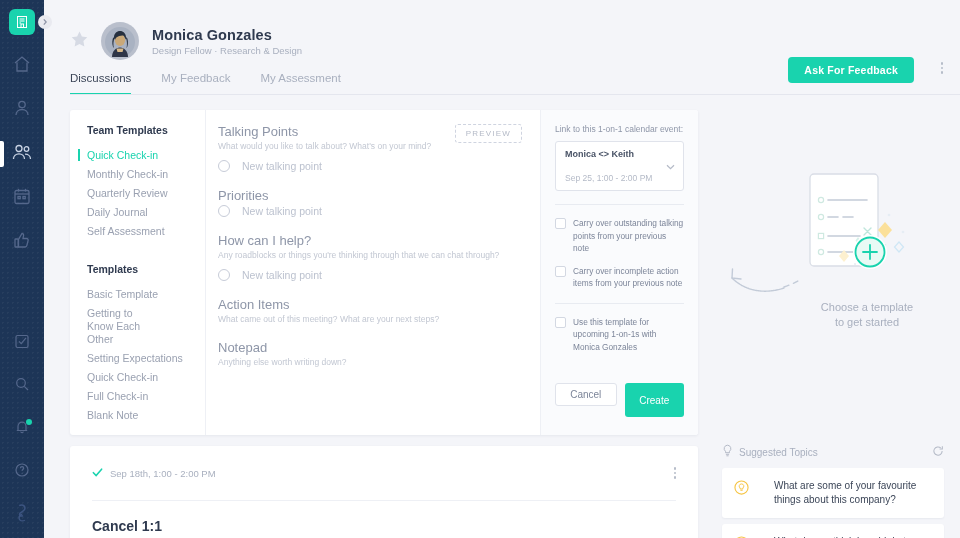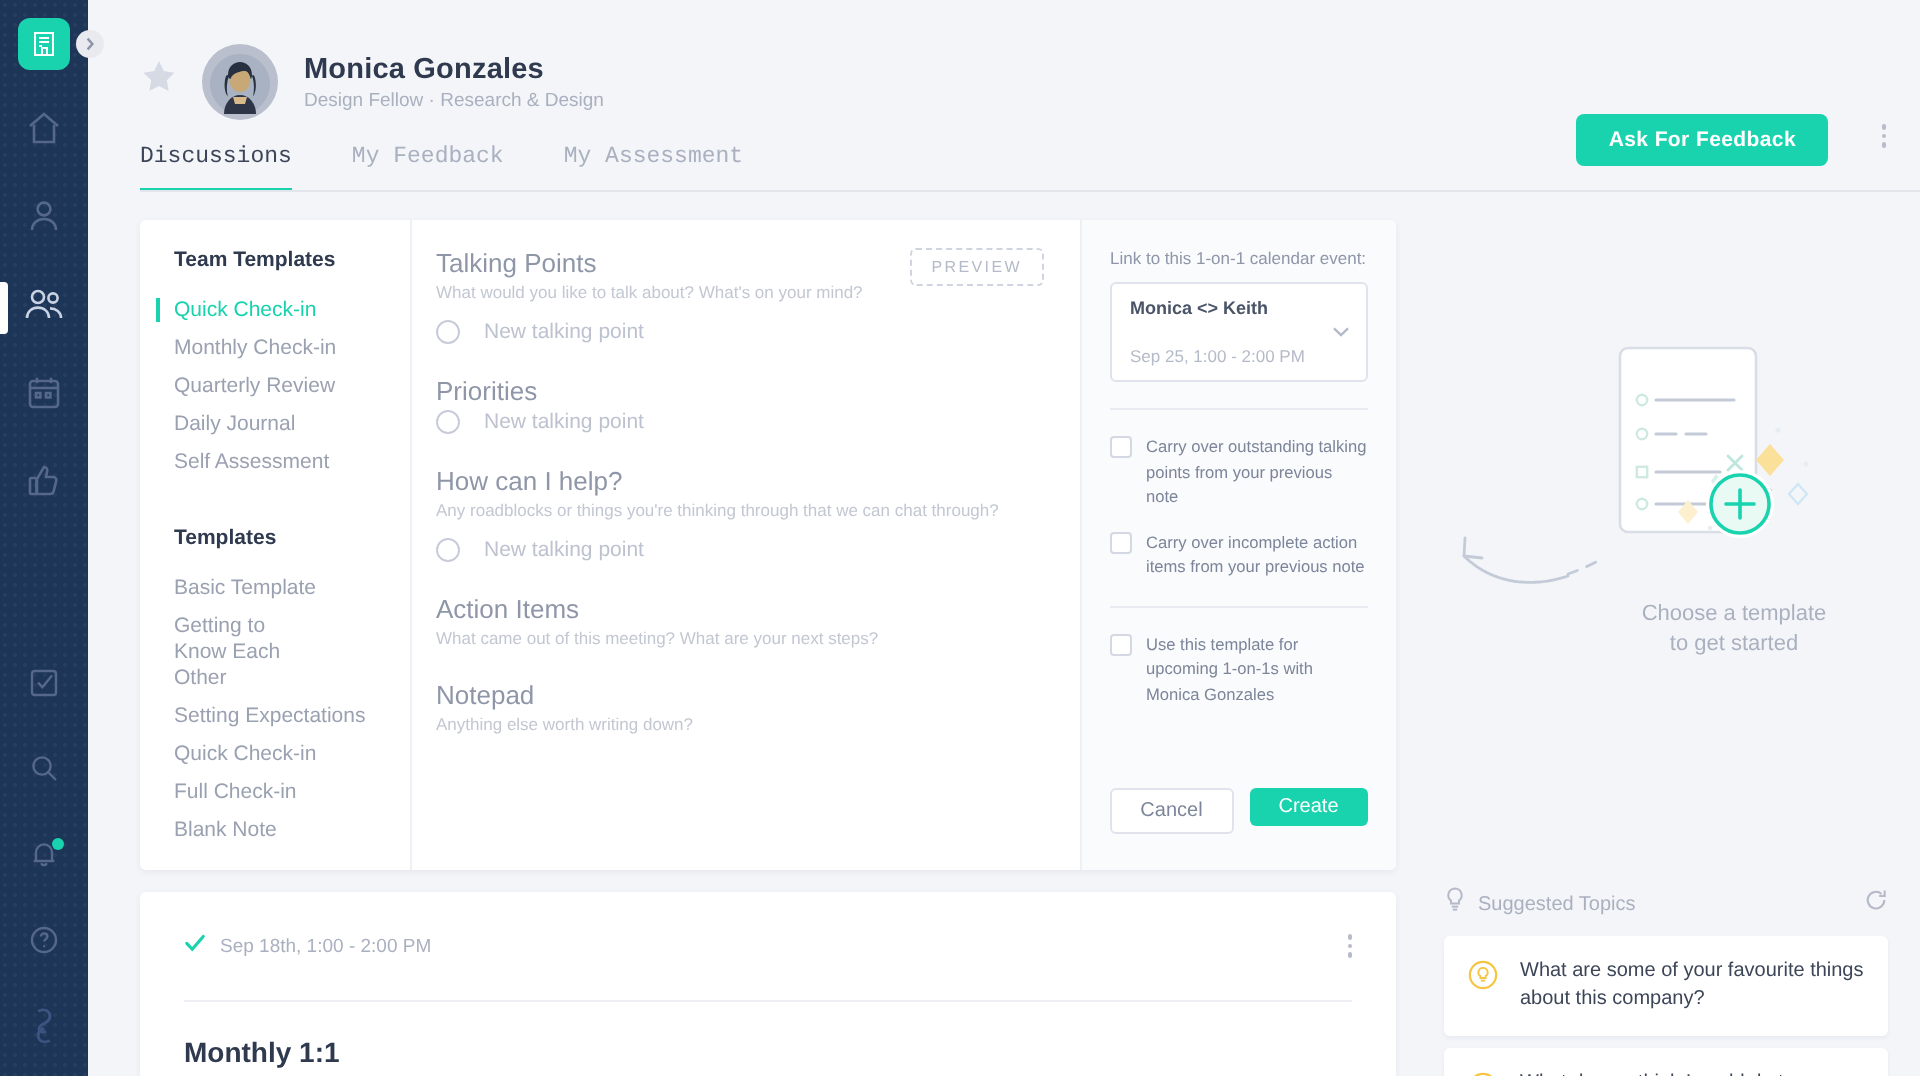--- a/index.html
+++ b/index.html
@@ -53,21 +53,21 @@
     background: #b9bfcc; flex: 0 0 38px; position: relative;
   }
   .avatar .face {
     position: absolute; left: 50%; top: 52%; transform: translate(-50%,-50%);
     width: 30px; height: 30px;
   }
   .who { margin-left: 13px; }
   .who .name { font-size: 14.5px; color: #2f3a4f; font-weight: bold; letter-spacing: .1px; }
   .who .role { font-size: 9.5px; color: #a9b0bf; margin-top: 2px; }
   .tabs { display: flex; gap: 30px; padding-left: 26px; margin-top: 12px; position: relative; }
-  .tab { font-size: 11.5px; color: #a9b0bf; padding-bottom: 9px; cursor: pointer; font-family: Liberation Mono, monospace; }
+  .tab { font-size: 11.5px; color: #a9b0bf; padding-bottom: 9px; cursor: pointer; }
   .tab.active { color: #3c4658; border-bottom: 2.5px solid #19d3ae; }
   .tabs-rule { position: absolute; left: 26px; right: 0; bottom: 0; height: 1px; background: #e4e6ee; }
   .ask-btn {
     position: absolute; right: 46px; top: 57px; height: 26px; padding: 0 16px;
     background: #19d3ae; color: #fff; border: none; border-radius: 4px;
     font-size: 10.5px; font-weight: bold; font-family: "Liberation Sans", sans-serif;
     cursor: pointer; letter-spacing: .2px;
   }
   .kebab { display: flex; flex-direction: column; gap: 2px; cursor: pointer; }
   .kebab i { width: 2.5px; height: 2.5px; border-radius: 50%; background: #b6bcc9; display: block; }
@@ -122,21 +122,21 @@
   .opt-row { display: flex; gap: 7px; margin-bottom: 10px; cursor: pointer; }
   .cbx { width: 11px; height: 11px; border: 1px solid #d3d8e2; border-radius: 2px; background: #fff; flex: 0 0 11px; margin-top: 1px; }
   .opt-text { font-size: 8.3px; color: #7c8599; line-height: 12.5px; }
   .opt-actions { position: absolute; left: 14px; right: 14px; bottom: 18px; display: flex; gap: 8px; }
   .btn-cancel {
     flex: 1; height: 23px; border: 1px solid #e0e3eb; background: #fff;
     border-radius: 3px; color: #7c8599; font-size: 10px;
     font-family: "Liberation Sans", sans-serif; cursor: pointer;
   }
   .btn-create {
-    flex: 1; height: 19px; border: none; background: #19d3ae; border-radius: 3px;
+    flex: 1; height: 34px; border: none; background: #19d3ae; border-radius: 3px;
     color: #fff; font-size: 10px; font-family: "Liberation Sans", sans-serif; cursor: pointer;
   }
 
   
   .empty { position: absolute; left: 722px; top: 160px; width: 248px; height: 200px; }
   .empty-cap {
     position: absolute; left: 60px; top: 140px; width: 170px; text-align: center;
     font-size: 11px; color: #a9b0bf; line-height: 15px;
   }
 
@@ -152,21 +152,21 @@
   .nc-rule { height: 1px; background: #eef0f5; margin: 18px 0 0 0; }
   .nc-title { font-size: 14px; font-weight: bold; color: #2f3a4f; margin-top: 17px; }
 
   
   .sugg { position: absolute; left: 722px; top: 443px; width: 222px; }
   .sugg-head { display: flex; align-items: center; margin-bottom: 7px; }
   .sugg-title { font-size: 10px; color: #a9b0bf; margin-left: 6px; }
   .refresh { margin-left: auto; cursor: pointer; }
   .sugg-card {
     background: #fff; border-radius: 3px; padding: 11px 12px; margin-bottom: 6px;
-    display: flex; gap: 10px; box-shadow: 0 1px 2px rgba(40,50,80,0.06); cursor: pointer;
+    display: flex; gap: 24px; box-shadow: 0 1px 2px rgba(40,50,80,0.06); cursor: pointer;
   }
   .sugg-ico { flex: 0 0 16px; margin-top: 1px; }
   .sugg-text { font-size: 10px; color: #3c4658; line-height: 14px; }
 </style>
 </head>
 <body>
 
 <div class="app">
 
   <div class="leftnav">
@@ -460,21 +460,21 @@
         </svg>
       </span>
       <span class="nc-date">Sep 18th, 1:00 - 2:00 PM</span>
       <span class="kebab nc-kebab">
           <i></i>
           <i></i>
           <i></i>
         </span>
     </div>
     <div class="nc-rule"></div>
-    <div class="nc-title">Monthly 1:1</div>
+    <div class="nc-title">Cancel 1:1</div>
   </div>
 
   <div class="sugg">
     <div class="sugg-head">
       <span>
         <svg width="11" height="13" viewBox="0 0 11 13" fill="none" stroke="#b4bac7" stroke-width="1">
           <path d="M5.5 1.2a3.4 3.4 0 00-2 6.1v1.4h4V7.3a3.4 3.4 0 00-2-6.1z"></path>
           <line x1="3.9" y1="10.3" x2="7.1" y2="10.3"></line>
             <line x1="4.4" y1="11.8" x2="6.6" y2="11.8"></line>
         </svg>

